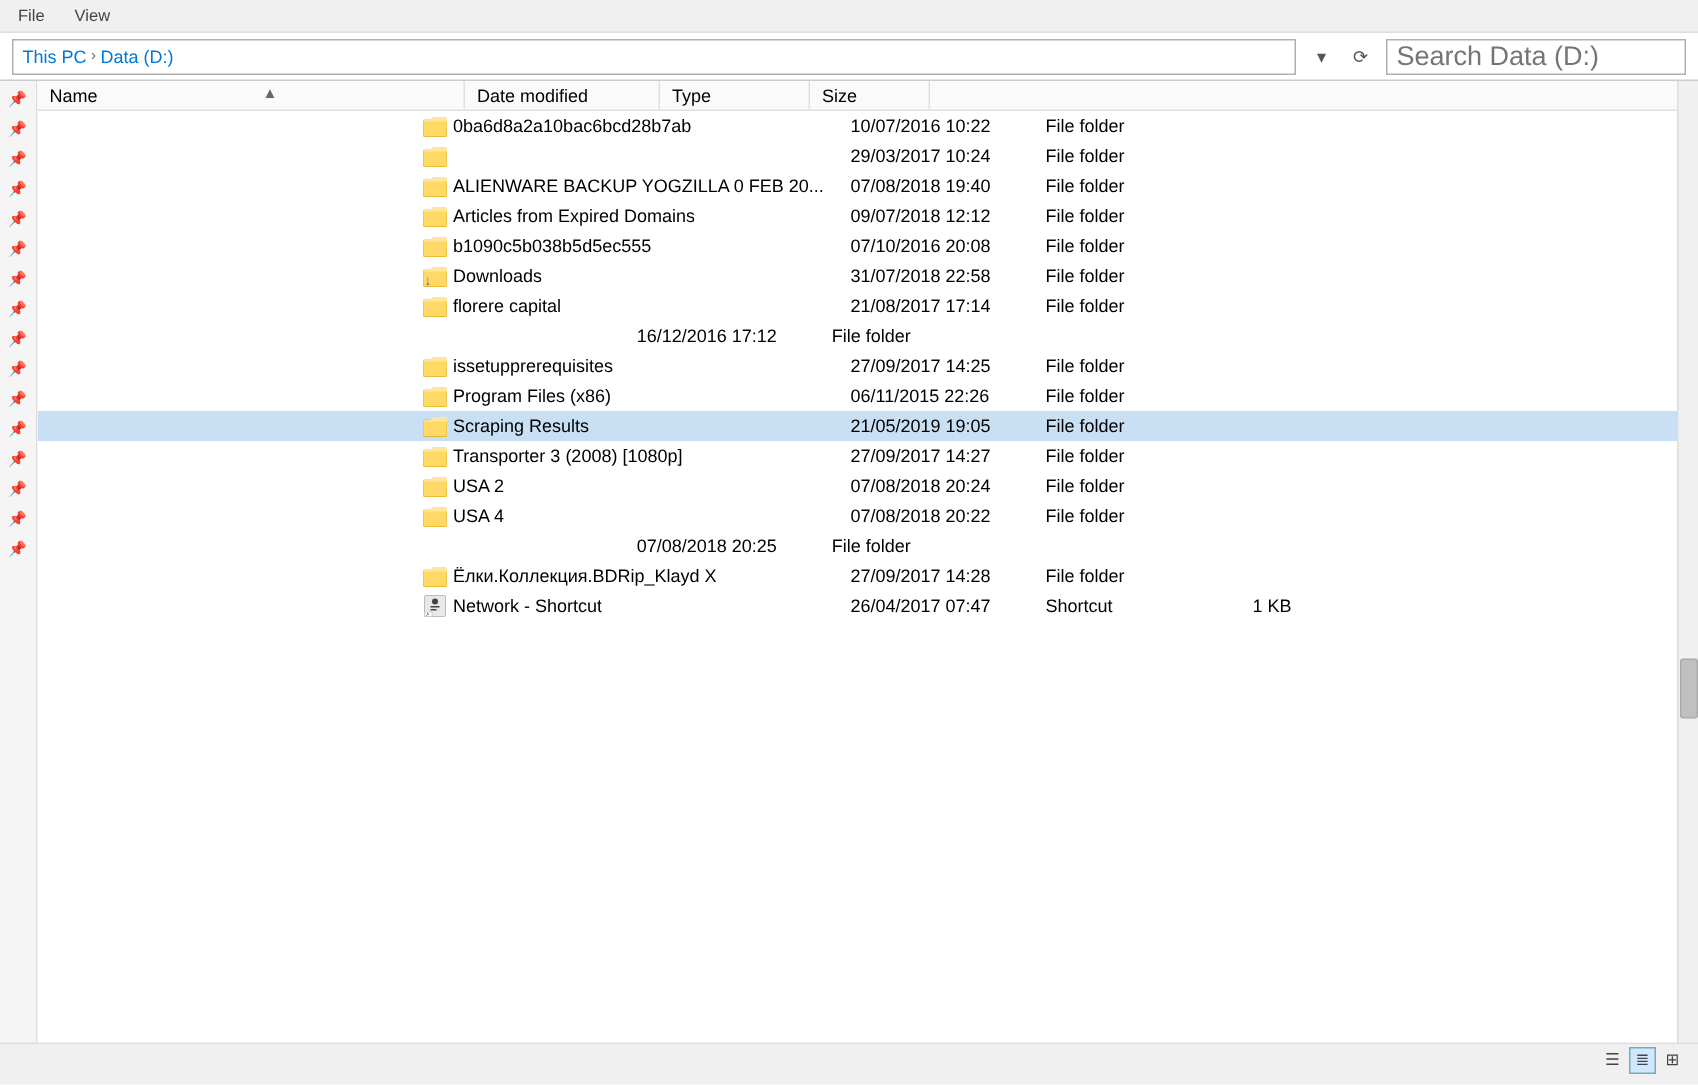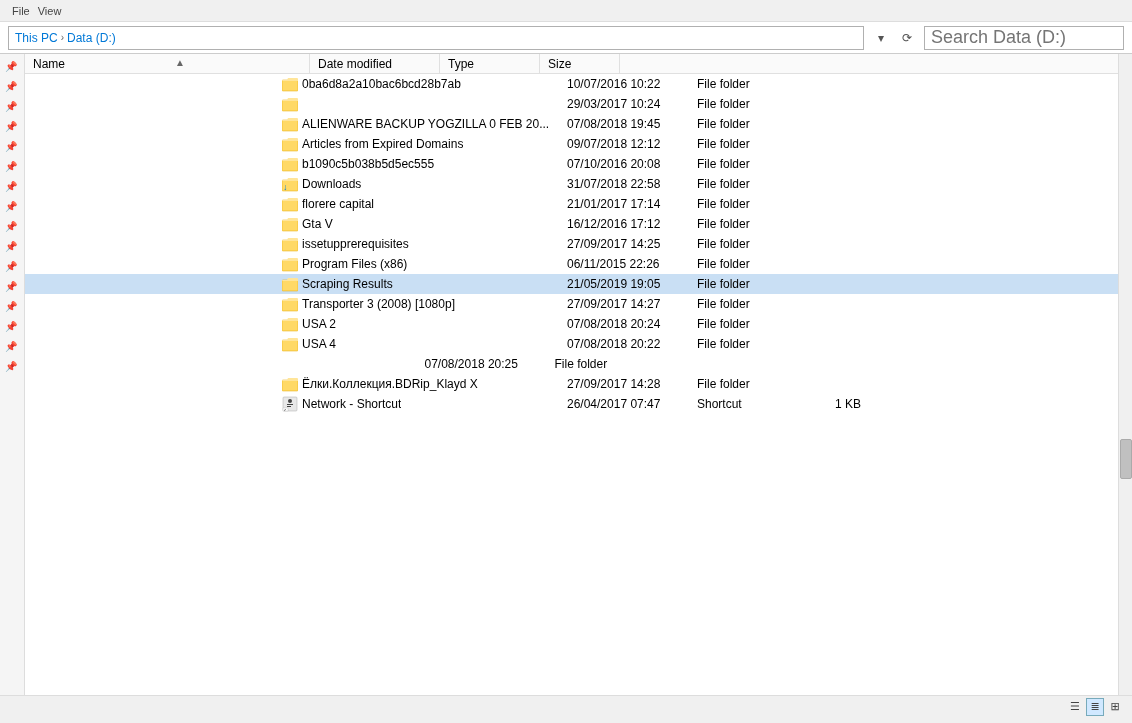--- a/index.html
+++ b/index.html
@@ -18,20 +18,21 @@
       height: 22px;
       display: flex;
       align-items: center;
       padding: 0 8px;
       font-size: 11px;
       color: #444;
       border-bottom: 1px solid #ddd;
     }
     .title-bar-menu {
       display: flex;
+      gap: 12px;
     }
     .title-bar-menu span {
       cursor: pointer;
       padding: 2px 4px;
     }
 
     
     .address-bar {
       background: #fff;
       height: 32px;
@@ -341,21 +342,21 @@
           <div class="cell cell-name">
             <span style="display: inline-flex; align-items: center; width: 16px; height: 16px; flex-shrink: 0; position: relative;">
               <svg class="folder-svg" viewBox="0 0 16 16" xmlns="http://www.w3.org/2000/svg">
       <rect x="0" y="4" width="16" height="11" rx="1" fill="#FFD966"></rect>
       <rect x="0" y="4" width="16" height="11" rx="1" fill="none" stroke="#E5A800" stroke-width="0.5"></rect>
       <path d="M0 5 Q0 4 1 4 L5 4 L6 2 L15 2 Q16 2 16 3 L16 5 Z" fill="#FFE599"></path>
     </svg>
             </span>
             <span style="overflow: hidden; text-overflow: ellipsis; white-space: nowrap;">ALIENWARE BACKUP YOGZILLA 0 FEB 20...</span>
           </div>
-          <div class="cell cell-date">07/08/2018 19:45</div>
+          <div class="cell cell-date">07/08/2018 19:40</div>
           <div class="cell cell-type">File folder</div>
           <div class="cell cell-size"></div>
         </div>
         <div class="file-row">
           <div class="cell cell-name">
             <span style="display: inline-flex; align-items: center; width: 16px; height: 16px; flex-shrink: 0; position: relative;">
               <svg class="folder-svg" viewBox="0 0 16 16" xmlns="http://www.w3.org/2000/svg">
       <rect x="0" y="4" width="16" height="11" rx="1" fill="#FFD966"></rect>
       <rect x="0" y="4" width="16" height="11" rx="1" fill="none" stroke="#E5A800" stroke-width="0.5"></rect>
       <path d="M0 5 Q0 4 1 4 L5 4 L6 2 L15 2 Q16 2 16 3 L16 5 Z" fill="#FFE599"></path>
@@ -402,35 +403,25 @@
           <div class="cell cell-name">
             <span style="display: inline-flex; align-items: center; width: 16px; height: 16px; flex-shrink: 0; position: relative;">
               <svg class="folder-svg" viewBox="0 0 16 16" xmlns="http://www.w3.org/2000/svg">
       <rect x="0" y="4" width="16" height="11" rx="1" fill="#FFD966"></rect>
       <rect x="0" y="4" width="16" height="11" rx="1" fill="none" stroke="#E5A800" stroke-width="0.5"></rect>
       <path d="M0 5 Q0 4 1 4 L5 4 L6 2 L15 2 Q16 2 16 3 L16 5 Z" fill="#FFE599"></path>
     </svg>
             </span>
             <span style="overflow: hidden; text-overflow: ellipsis; white-space: nowrap;">florere capital</span>
           </div>
-          <div class="cell cell-date">21/01/2017 17:14</div>
-          <div class="cell cell-type">File folder</div>
-          <div class="cell cell-size"></div>
-        </div>
-        <div class="file-row">
-          <div class="cell cell-name">
-            <span style="display: inline-flex; align-items: center; width: 16px; height: 16px; flex-shrink: 0; position: relative;">
-              <svg class="folder-svg" viewBox="0 0 16 16" xmlns="http://www.w3.org/2000/svg">
-      <rect x="0" y="4" width="16" height="11" rx="1" fill="#FFD966"></rect>
-      <rect x="0" y="4" width="16" height="11" rx="1" fill="none" stroke="#E5A800" stroke-width="0.5"></rect>
-      <path d="M0 5 Q0 4 1 4 L5 4 L6 2 L15 2 Q16 2 16 3 L16 5 Z" fill="#FFE599"></path>
-    </svg>
-            </span>
-            <span style="overflow: hidden; text-overflow: ellipsis; white-space: nowrap;">Gta V</span>
-          </div>
+          <div class="cell cell-date">21/08/2017 17:14</div>
+          <div class="cell cell-type">File folder</div>
+          <div class="cell cell-size"></div>
+        </div>
+        <div class="file-row">
           <div class="cell cell-date">16/12/2016 17:12</div>
           <div class="cell cell-type">File folder</div>
           <div class="cell cell-size"></div>
         </div>
         <div class="file-row">
           <div class="cell cell-name">
             <span style="display: inline-flex; align-items: center; width: 16px; height: 16px; flex-shrink: 0; position: relative;">
               <svg class="folder-svg" viewBox="0 0 16 16" xmlns="http://www.w3.org/2000/svg">
       <rect x="0" y="4" width="16" height="11" rx="1" fill="#FFD966"></rect>
       <rect x="0" y="4" width="16" height="11" rx="1" fill="none" stroke="#E5A800" stroke-width="0.5"></rect>

